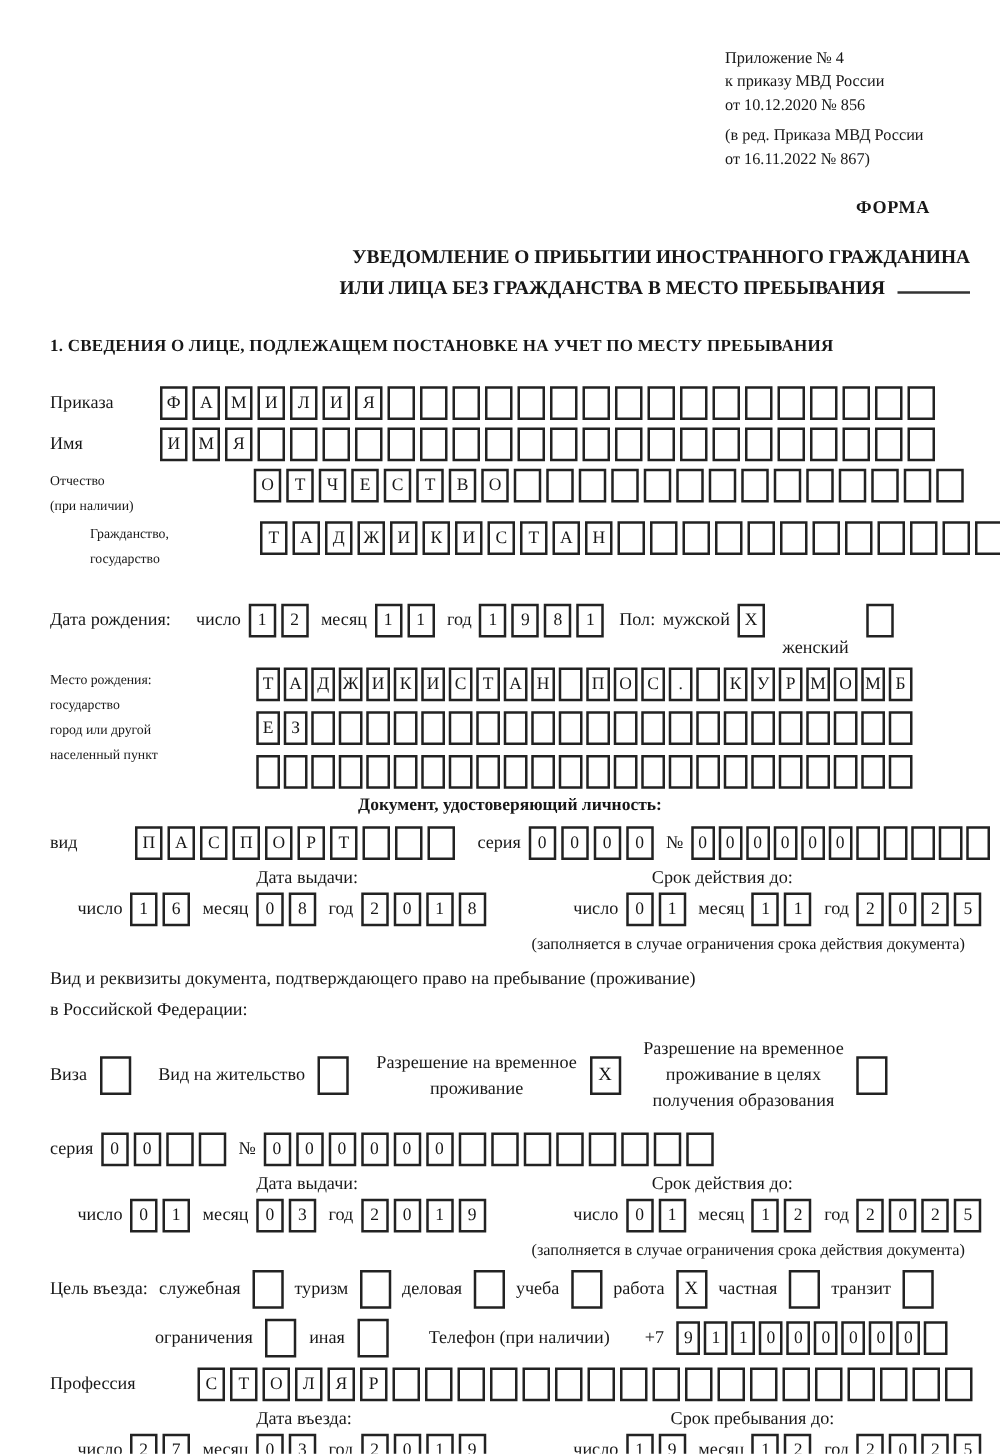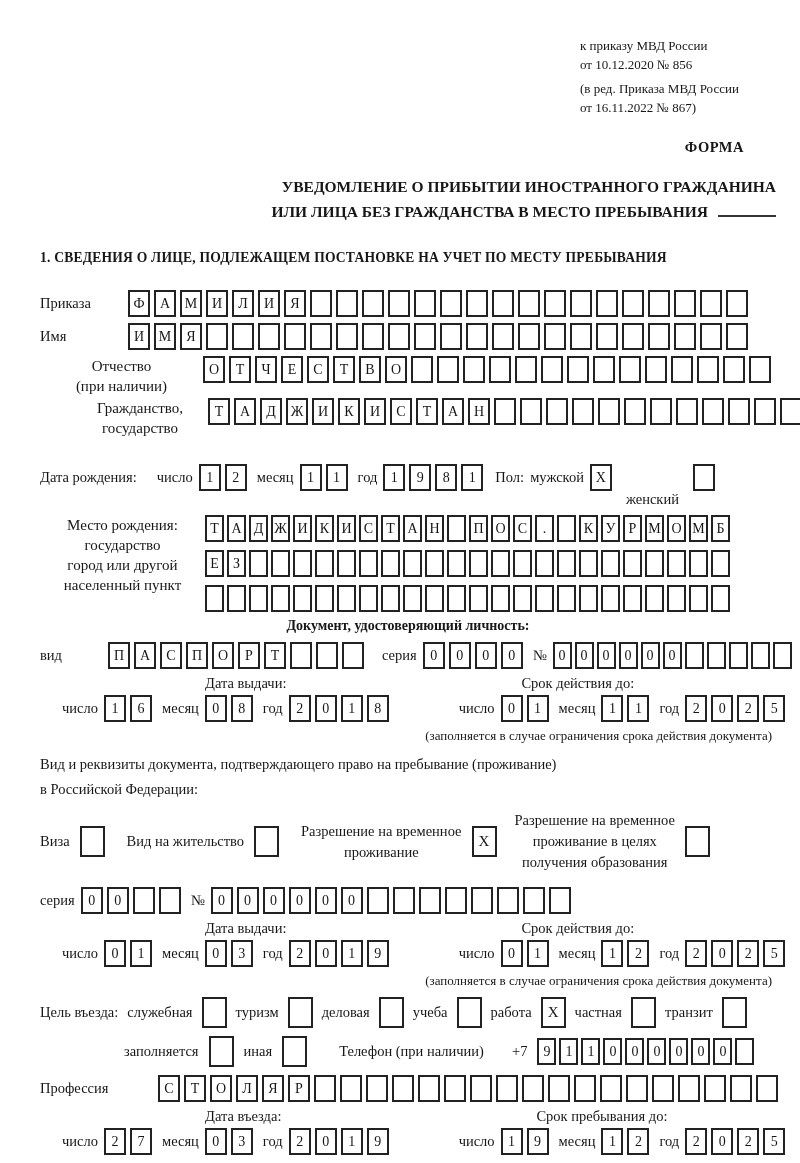--- a/index.html
+++ b/index.html
@@ -7,21 +7,21 @@
   .page{box-sizing:border-box;width:800px;height:1163px;padding:36px 24px 0 40px;}
   .refblock{margin-left:540px;font-size:13px;line-height:19px;}
   .refnote{margin-top:5px;}
   .forma{text-align:right;padding-right:32px;font-weight:bold;font-size:14.5px;margin-top:22px;letter-spacing:.5px;}
   .title{text-align:right;font-weight:bold;font-size:15.5px;line-height:25px;margin-top:18px;}
   .title-underline{display:inline-block;width:58px;border-bottom:2px solid #333;height:14px;margin-left:10px;}
   .section-h{font-weight:bold;font-size:13.6px;margin-top:26px;margin-bottom:24px;letter-spacing:.2px;}
   .frow{display:flex;align-items:center;margin-bottom:6px;}
   .frow.top{align-items:flex-start;}
   .label{font-size:14.5px;flex:none;line-height:19px;}
-  .lblcol{flex:none;font-size:15px;line-height:20px;text-align:center;}
+  .lblcol{flex:none;font-size:11px;line-height:20px;}
   .w88{width:88px;}.w163{width:163px;}.w136{width:136px;}.w165{width:165px;}
   .cells{display:inline-flex;flex:none;}
   .cell{flex:none;width:18px;height:23px;border:2px solid #222;margin-right:4px;display:inline-flex;align-items:center;justify-content:center;font-size:14px;background:#fff;}
   .compact .cell{width:15px;margin-right:3px;}
   .chk{flex:none;width:21px;height:27px;border:2px solid #222;display:inline-flex;align-items:center;justify-content:center;font-size:15px;background:#fff;}
   .dlabel{font-size:14.5px;flex:none;margin:0 6px;}
   .heads{display:flex;font-size:14.5px;margin:4px 0 3px 0;}
   .note{font-size:13px;text-align:right;padding-right:4px;margin:1px 0 8px 0;}
   .center-b{text-align:center;font-weight:bold;font-size:14px;margin:6px 0 8px 0;}
   .intro{font-size:14.5px;line-height:25px;}
@@ -29,20 +29,21 @@
   .opt-label{font-size:14.5px;line-height:21px;text-align:center;}
   .options .chk{margin-left:10px;margin-right:0;}
   .cellrows{display:flex;flex-direction:column;row-gap:8px;}
 </style>
 </head>
 <body>
 
 <div class="page">
 
   <div class="refblock">
+    <div>Приложение № 4</div>
     <div>к приказу МВД России</div>
     <div>от 10.12.2020 № 856</div>
     <div class="refnote">
       <div>(в ред. Приказа МВД России</div>
       <div>от 16.11.2022 № 867)</div>
     </div>
   </div>
 
   <div class="forma">ФОРМА</div>
 
@@ -482,21 +483,21 @@
     <span class="chk"></span>
     <span class="label">работа</span>
     <span class="chk">X</span>
     <span class="label">частная</span>
     <span class="chk"></span>
     <span class="label">транзит</span>
     <span class="chk"></span>
   </div>
 
   <div class="frow" style="column-gap:10px;margin-top:8px;">
-    <span class="label" style="margin-left:84px;">заполняется</span>
+    <span class="label" style="margin-left:84px;">ограничения</span>
     <span class="chk"></span>
     <span class="label">иная</span>
     <span class="chk"></span>
     <span class="label" style="margin-left:22px;">Телефон (при наличии)</span>
     <span class="label" style="margin-left:18px;">+7</span>
     <span class="cells compact">
         <span class="cell">9</span>
         <span class="cell">1</span>
         <span class="cell">1</span>
         <span class="cell">0</span>

